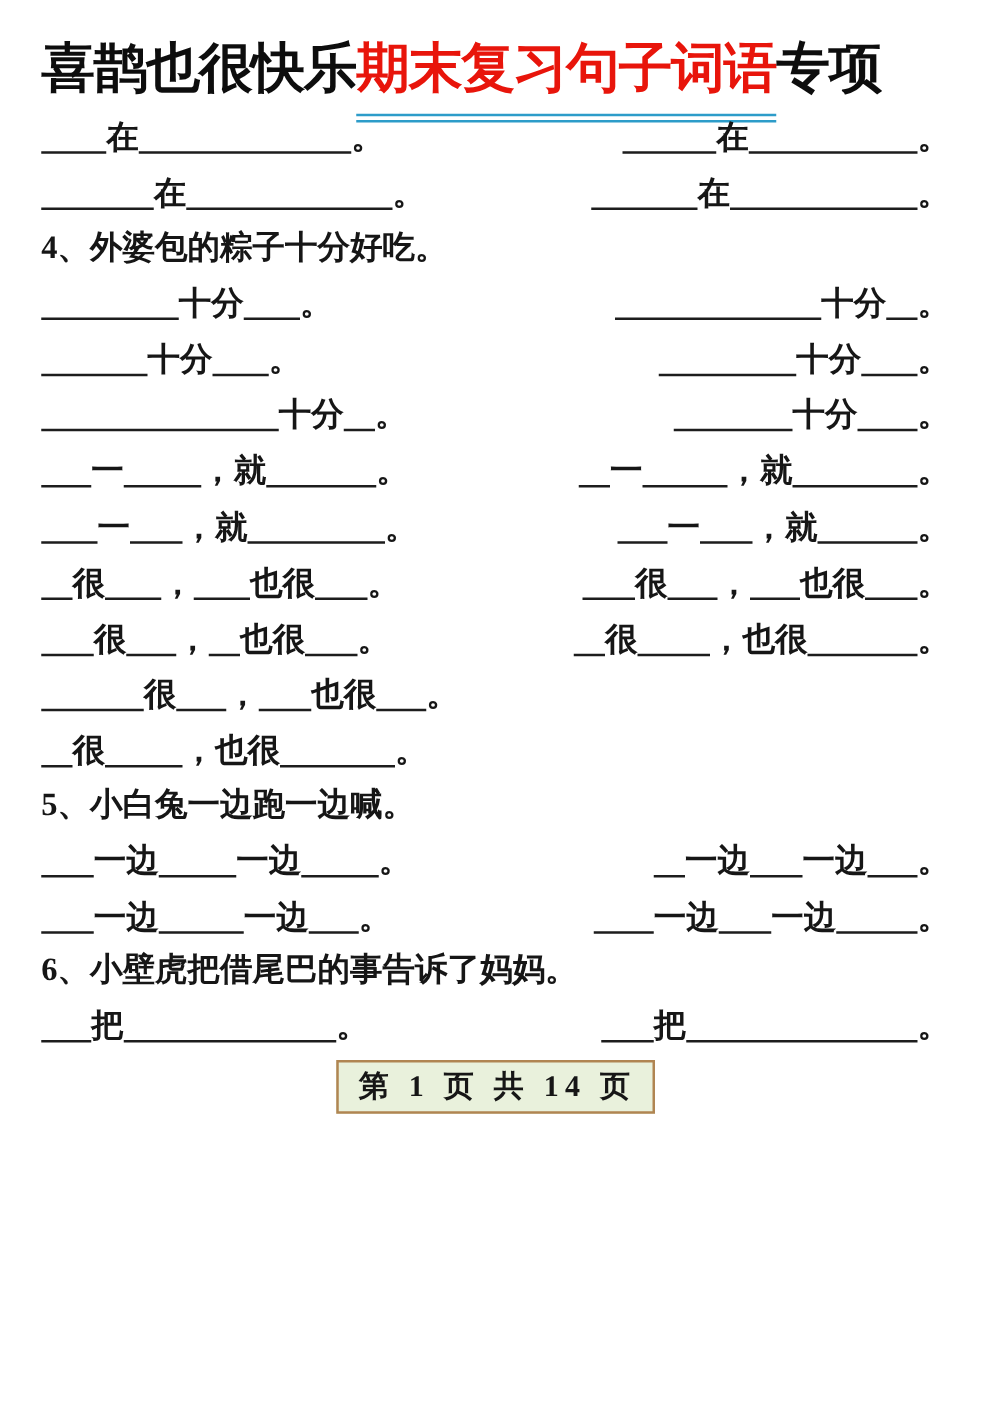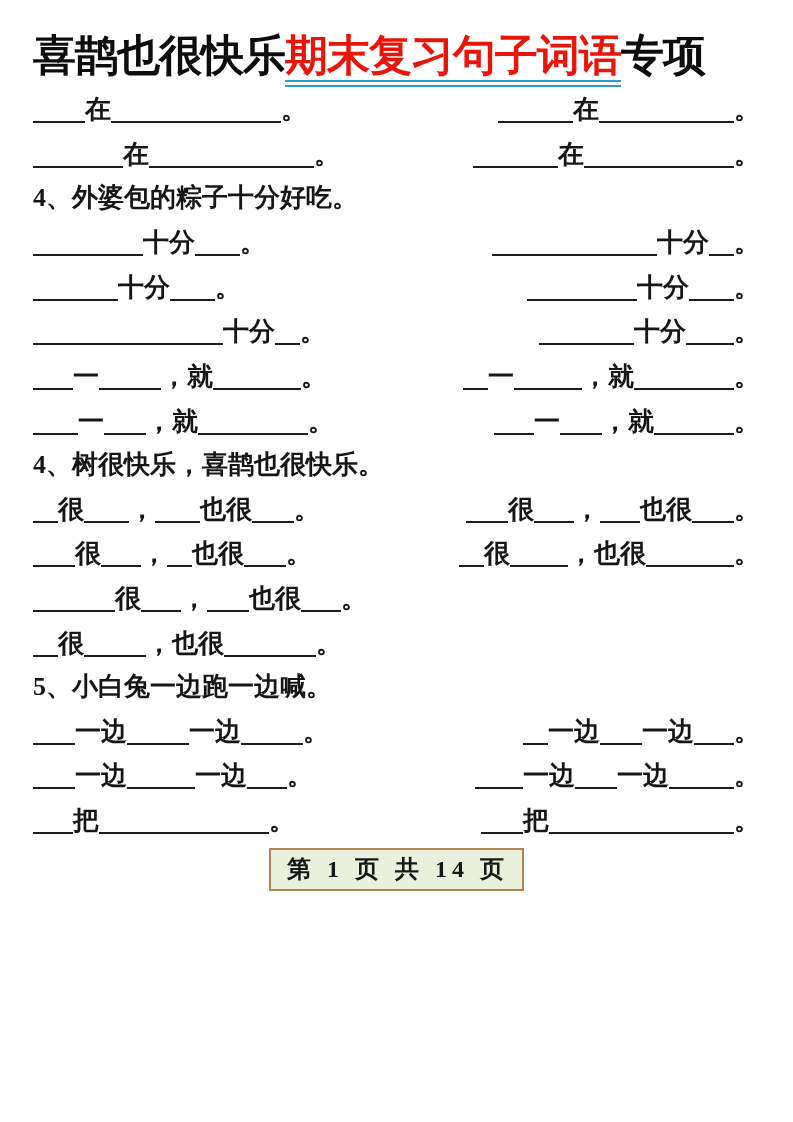--- a/index.html
+++ b/index.html
@@ -20,21 +20,21 @@
   .page{padding:30px 33px 0 33px;}
 
   .title{
     margin:0 0 9px 0;
     font-size:43px;font-weight:700;line-height:1.22;
     letter-spacing:-1px;white-space:nowrap;color:#0d0d0d;
   }
   .title .hl{
     color:var(--red);
     border-bottom:7px double var(--blue);
-    padding-bottom:1px;
+    padding-bottom:12px;
     text-align:right;
   }
 
   .band{
     background:var(--band);
     text-align:center;
     font-size:32px;font-weight:700;
     padding:11px 0 12px 0;
     margin-bottom:4px;
   }
@@ -106,21 +106,20 @@
         <div class="row">
           <span class="cell"><span class="blank" style="width: 40px;"></span><span>一</span><span class="blank" style="width: 62px;"></span><span>，就</span><span class="blank" style="width: 88px;"></span><span>。</span></span>
           <span class="cell"><span class="blank" style="width: 25px;"></span><span>一</span><span class="blank" style="width: 68px;"></span><span>，就</span><span class="blank" style="width: 100px;"></span><span>。</span></span>
         </div>
         <div class="row">
           <span class="cell"><span class="blank" style="width: 45px;"></span><span>一</span><span class="blank" style="width: 42px;"></span><span>，就</span><span class="blank" style="width: 110px;"></span><span>。</span></span>
           <span class="cell"><span class="blank" style="width: 40px;"></span><span>一</span><span class="blank" style="width: 42px;"></span><span>，就</span><span class="blank" style="width: 80px;"></span><span>。</span></span>
         </div>
       </section>
       <section>
-        <p class="prompt">4、树很快乐，喜鹊也很快乐。</p>
         <div class="row">
           <span class="cell"><span class="blank" style="width: 25px;"></span><span>很</span><span class="blank" style="width: 45px;"></span><span>，</span><span class="blank" style="width: 45px;"></span><span>也很</span><span class="blank" style="width: 42px;"></span><span>。</span></span>
           <span class="cell"><span class="blank" style="width: 42px;"></span><span>很</span><span class="blank" style="width: 40px;"></span><span>，</span><span class="blank" style="width: 40px;"></span><span>也很</span><span class="blank" style="width: 42px;"></span><span>。</span></span>
         </div>
         <div class="row">
           <span class="cell"><span class="blank" style="width: 42px;"></span><span>很</span><span class="blank" style="width: 40px;"></span><span>，</span><span class="blank" style="width: 25px;"></span><span>也很</span><span class="blank" style="width: 42px;"></span><span>。</span></span>
           <span class="cell"><span class="blank" style="width: 25px;"></span><span>很</span><span class="blank" style="width: 58px;"></span><span>，也很</span><span class="blank" style="width: 88px;"></span><span>。</span></span>
         </div>
         <div class="row single">
           <span class="cell"><span class="blank" style="width: 82px;"></span><span>很</span><span class="blank" style="width: 40px;"></span><span>，</span><span class="blank" style="width: 42px;"></span><span>也很</span><span class="blank" style="width: 40px;"></span><span>。</span></span>
@@ -134,20 +133,21 @@
         <div class="row">
           <span class="cell"><span class="blank" style="width: 42px;"></span><span>一边</span><span class="blank" style="width: 62px;"></span><span>一边</span><span class="blank" style="width: 62px;"></span><span>。</span></span>
           <span class="cell"><span class="blank" style="width: 25px;"></span><span>一边</span><span class="blank" style="width: 42px;"></span><span>一边</span><span class="blank" style="width: 40px;"></span><span>。</span></span>
         </div>
         <div class="row">
           <span class="cell"><span class="blank" style="width: 42px;"></span><span>一边</span><span class="blank" style="width: 68px;"></span><span>一边</span><span class="blank" style="width: 40px;"></span><span>。</span></span>
           <span class="cell"><span class="blank" style="width: 48px;"></span><span>一边</span><span class="blank" style="width: 42px;"></span><span>一边</span><span class="blank" style="width: 65px;"></span><span>。</span></span>
         </div>
       </section>
       <section>
+        <p class="prompt">6、小壁虎把借尾巴的事告诉了妈妈。</p>
         <div class="row">
           <span class="cell"><span class="blank" style="width: 40px;"></span><span>把</span><span class="blank" style="width: 170px;"></span><span>。</span></span>
           <span class="cell"><span class="blank" style="width: 42px;"></span><span>把</span><span class="blank" style="width: 185px;"></span><span>。</span></span>
         </div>
       </section>
     </main>
 
   <div class="footer-wrap">
     <span class="footer-box">第 1 页 共 14 页</span>
   </div>

